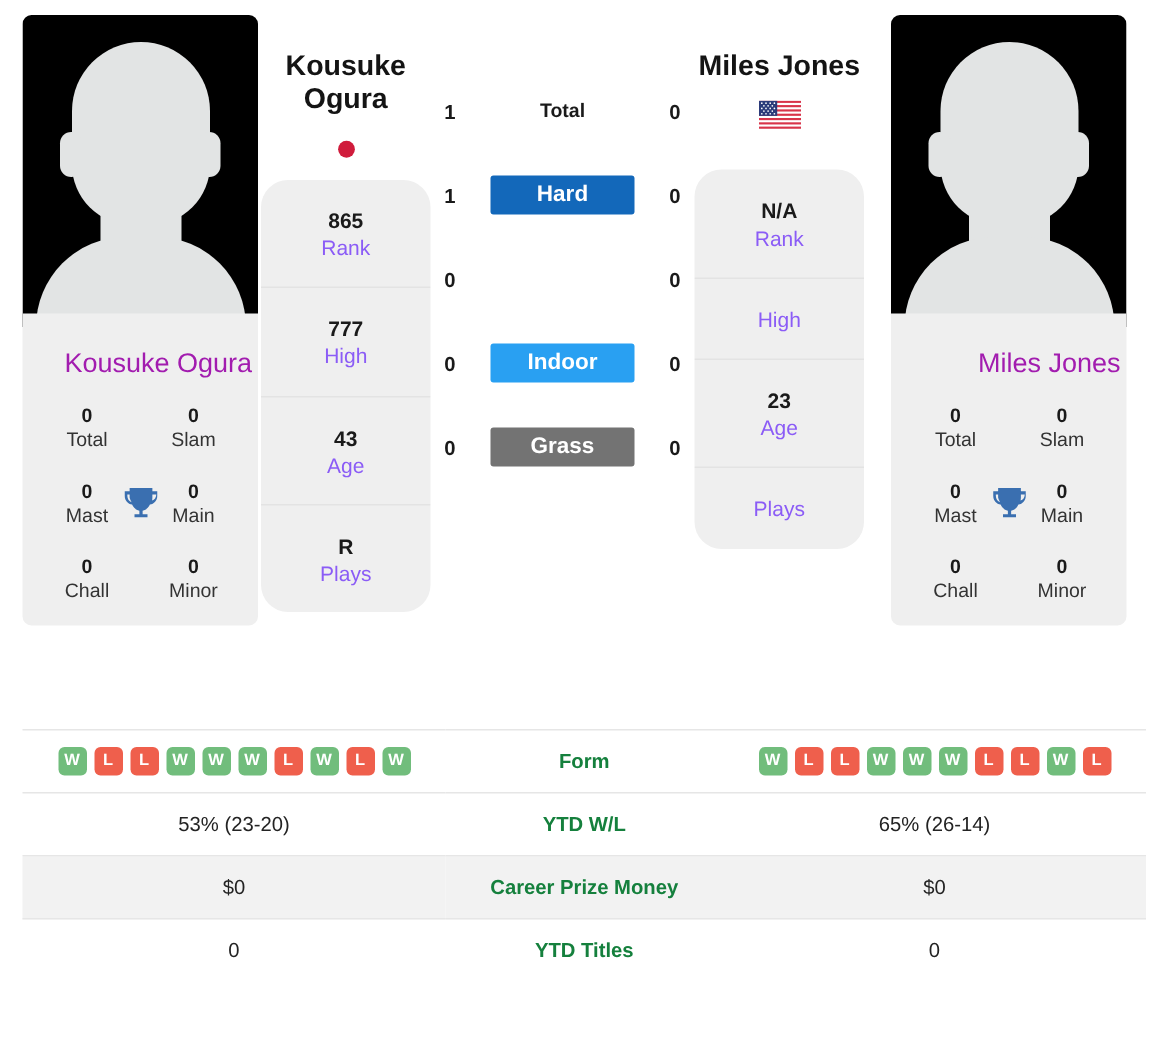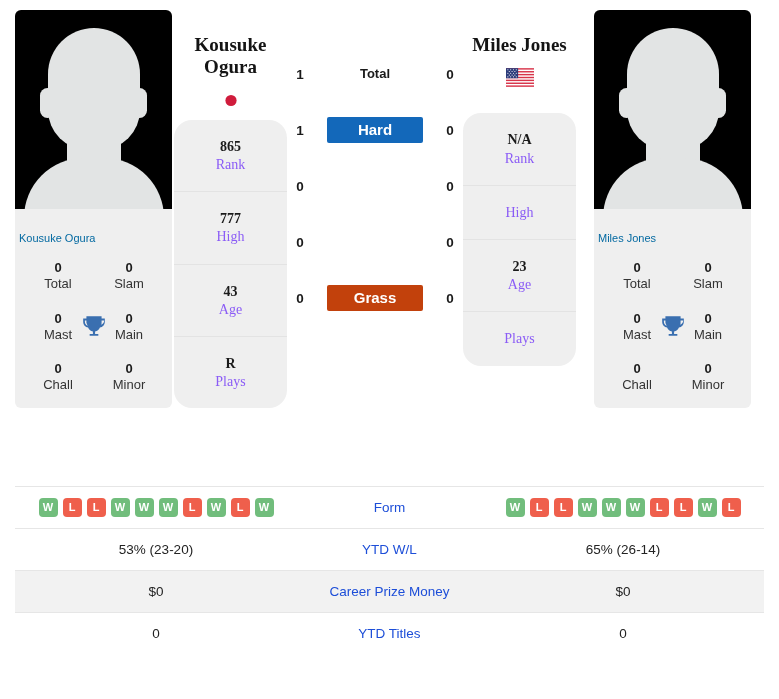--- a/index.html
+++ b/index.html
@@ -84,23 +84,23 @@
     background: #e2e4e4;
     border-radius: 60px 60px 0 0;
   }
   .avatar .sil-floor {
     position: absolute;
     left: 0; right: 0; bottom: 0;
     height: 9px;
     background: #efefef;
   }
   .player-card-name {
-    text-align: left;
-    font-size: 11px;
-    color: #0369a1;
+    text-align: right;
+    font-size: 18px;
+    color: #a21caf;
     padding: 14px 4px 16px 4px;
   }
   .titles-grid {
     padding: 0 6px 14px 6px;
     position: relative;
   }
   .titles-row {
     display: flex;
     justify-content: space-between;
     align-items: flex-start;
@@ -132,21 +132,20 @@
     width: 26px;
     height: 26px;
   }
 
   
   .mid-col {
     flex: 0 0 117px;
     width: 117px;
     padding: 0 2px;
     box-sizing: border-box;
-    font-family: Liberation Serif, serif;
   }
   .mid-col.right-col { margin-left: 0; }
   .pname {
     text-align: center;
     font-size: 19px;
     font-weight: bold;
     color: #141414;
     line-height: 1.18;
     margin-top: 24px;
   }
@@ -240,22 +239,22 @@
     height: 41px;
     font-size: 13.5px;
     color: #232323;
     text-align: center;
     vertical-align: middle;
     border-top: 1px solid #e6e6e6;
     padding: 0;
   }
   .stats-table tr:first-child td { border-top: 1px solid #e6e6e6; }
   .stats-table td.label-cell {
-    font-weight: normal;
-    color: #1d4ed8;
+    font-weight: bold;
+    color: #15803d;
     width: 185px;
   }
   .form-badges {
     display: flex;
     justify-content: center;
     gap: 5px;
   }
   .fb {
     width: 19px;
     height: 19px;
@@ -364,25 +363,26 @@
         <div class="surf-score">1</div>
         <div class="surf-badge" style="background:#1368ba">Hard</div>
         <div class="surf-score">0</div>
       </div>
       <div class="surf-row">
         <div class="surf-score">0</div>
         <div class="surf-score">0</div>
       </div>
       <div class="surf-row">
         <div class="surf-score">0</div>
+        <div class="surf-badge" style="background:#29a0f2">Indoor</div>
         <div class="surf-score">0</div>
       </div>
       <div class="surf-row">
         <div class="surf-score">0</div>
-        <div class="surf-badge" style="background:#c2410c">Grass</div>
+        <div class="surf-badge" style="background:#737373">Grass</div>
         <div class="surf-score">0</div>
       </div>
     </div>
 
     <div class="mid-col right-col">
       <div class="pname">
         <span>Miles Jones</span>
       </div>
       <div class="flag-wrap">
         <svg class="flag" viewBox="0 0 30 20">

